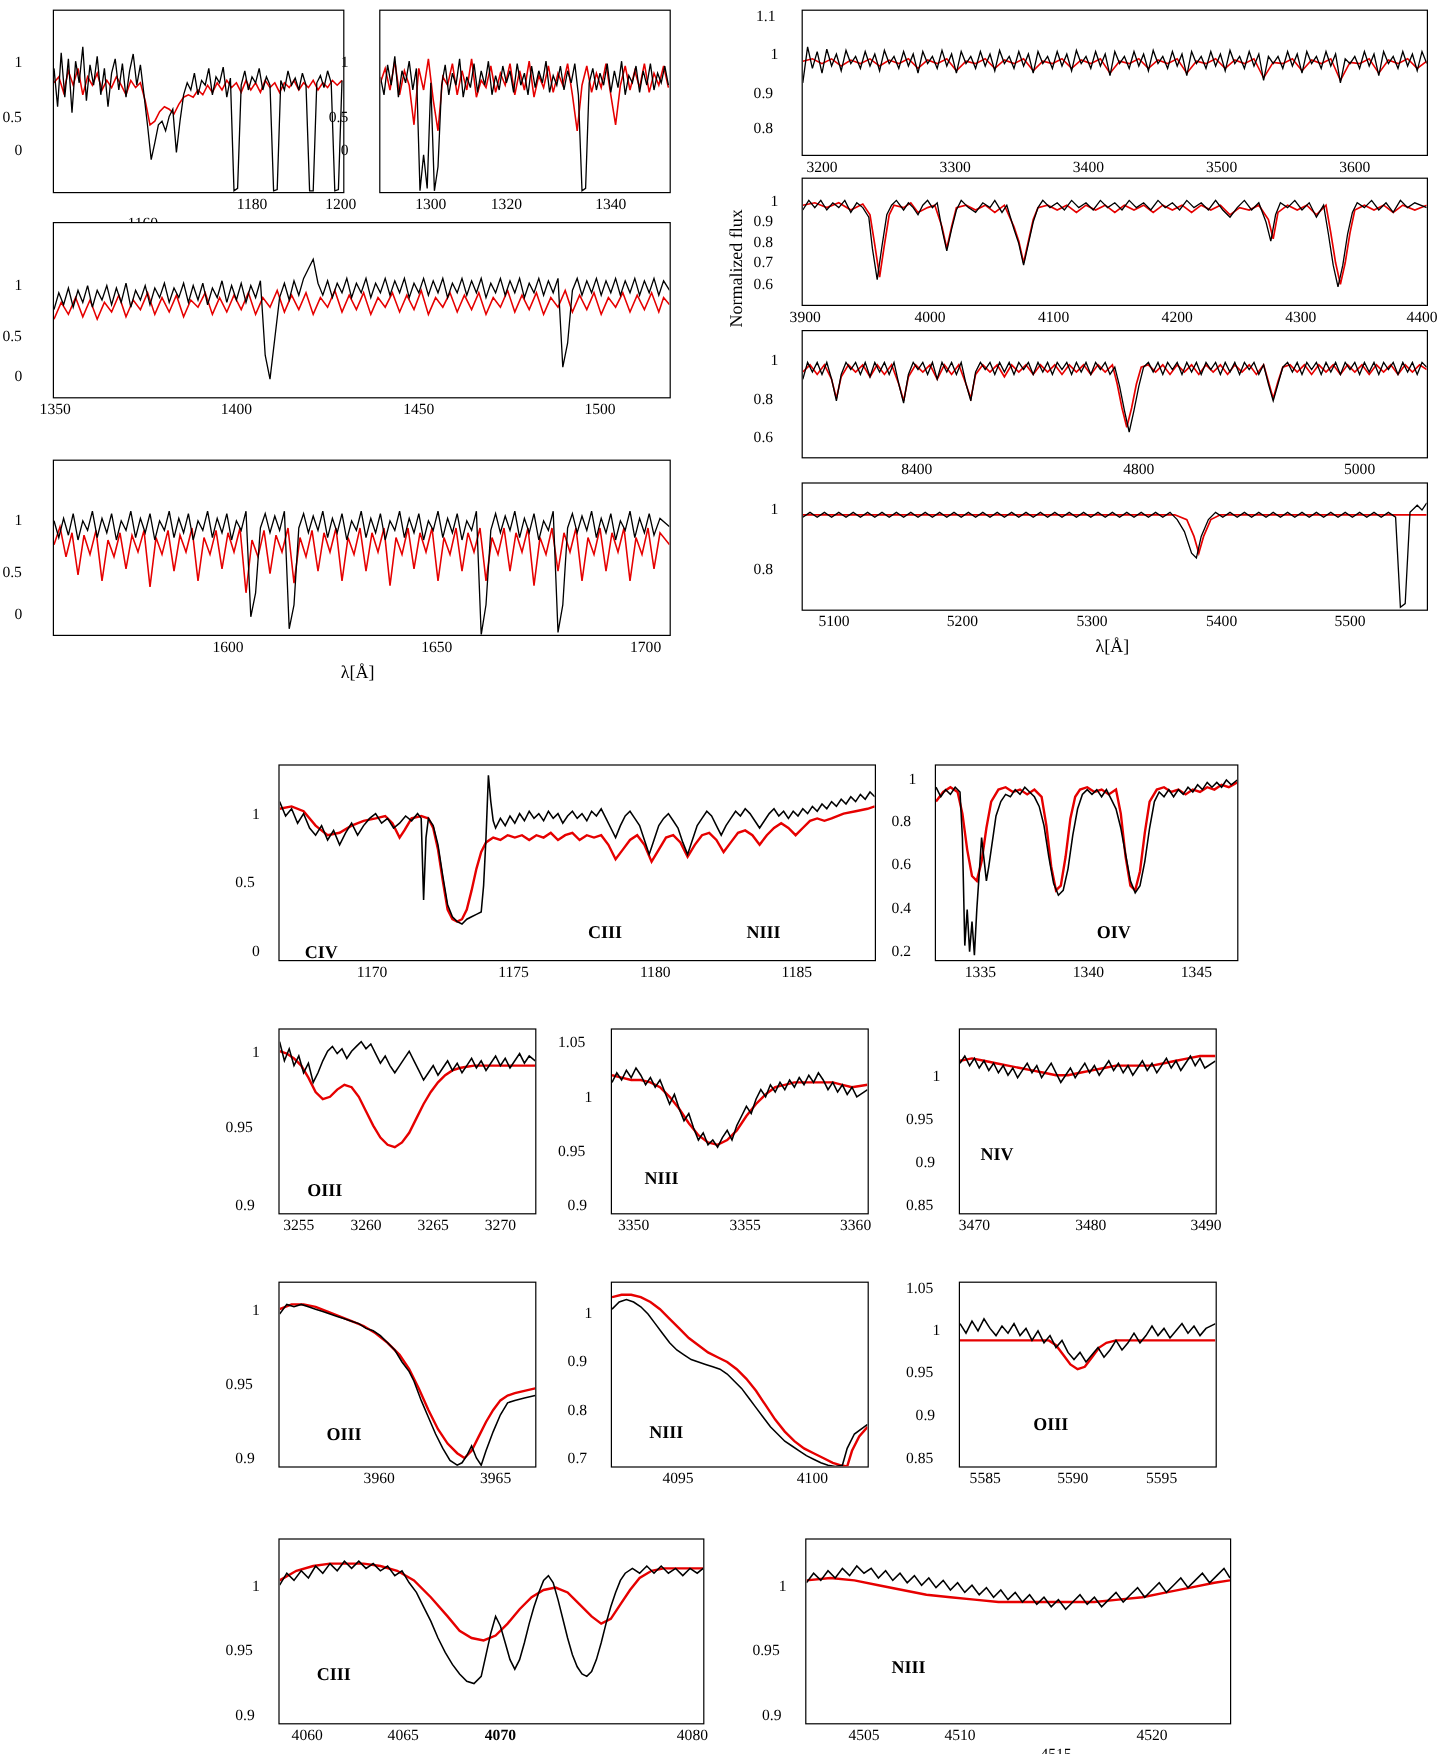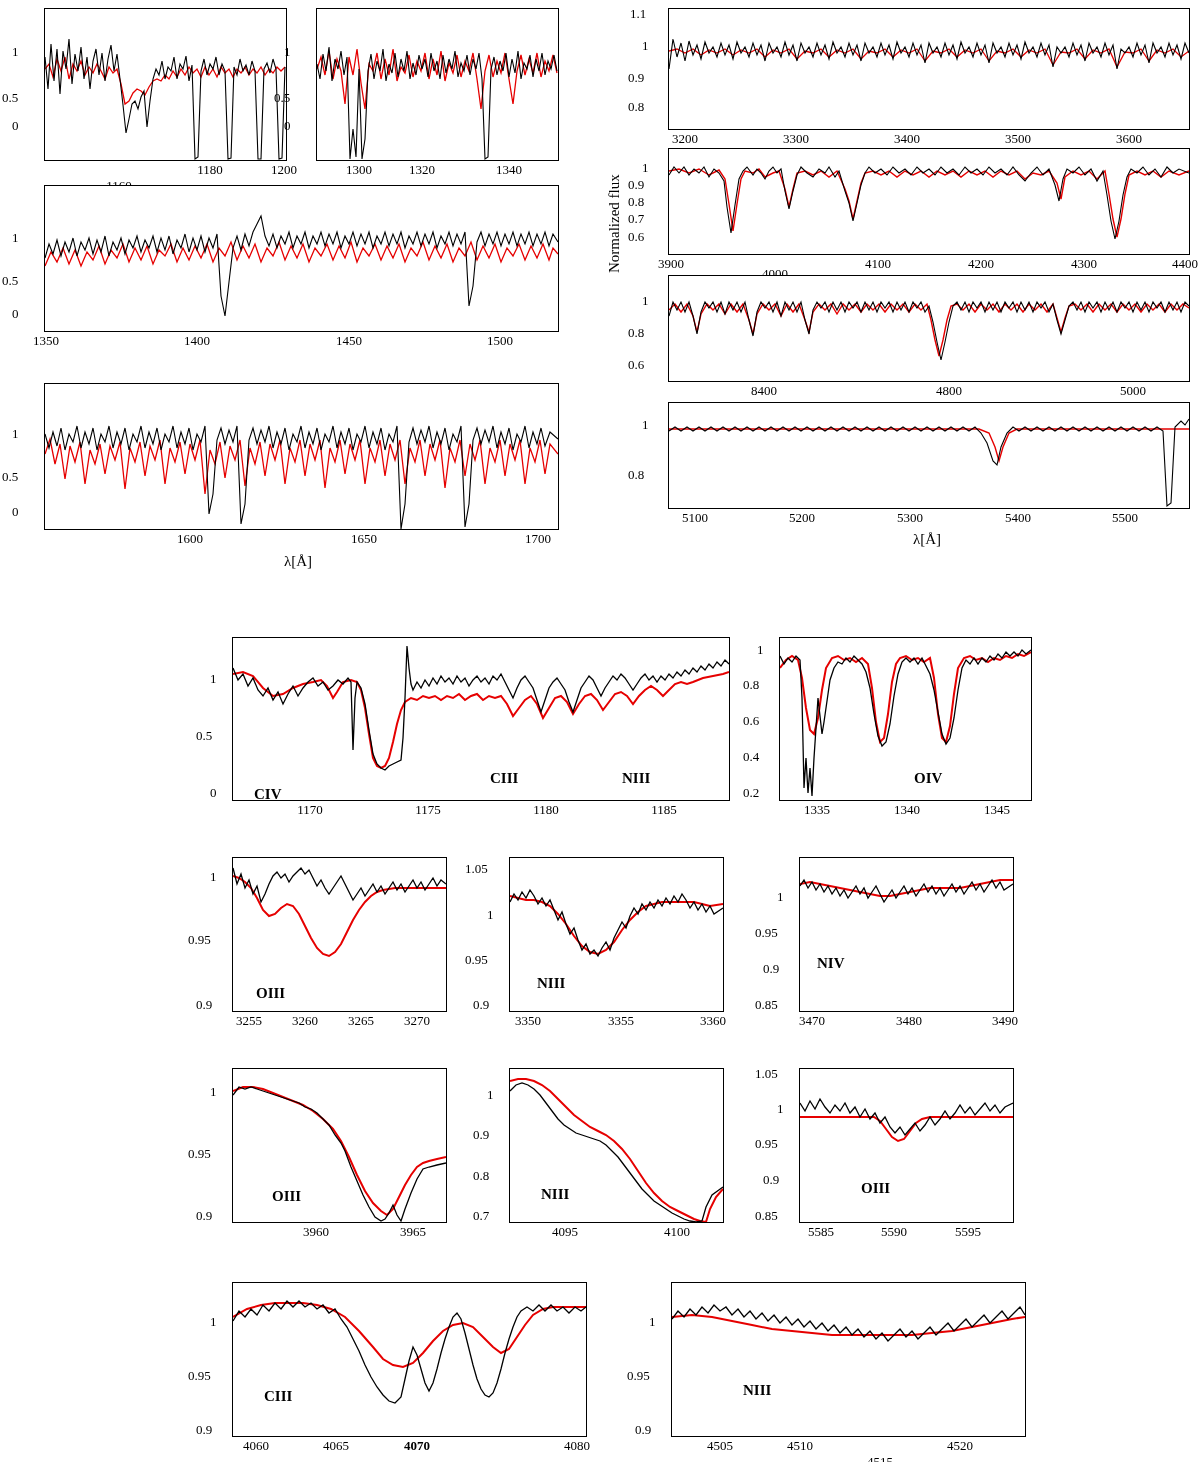--- a/index.html
+++ b/index.html
@@ -104,21 +104,21 @@
       <polyline fill="none" stroke="#e60000" stroke-width="1.4" points="0,22 10,20 20,24 30,20 40,26 50,21 56,30 60,55 64,82 68,55 72,30 76,22 84,24 90,20 96,28 104,24 110,22 116,40 120,58 124,40 128,24 136,22 144,26 152,22 160,28 168,22 176,40 180,52 184,70 188,52 192,34 196,24 204,22 212,26 220,22 228,28 236,22 244,26 252,22 260,28 268,22 276,26 284,22 292,28 300,22 308,26 316,22 324,28 332,22 340,26 348,22 356,30 364,24 372,26 380,22 388,34 392,50 396,28 404,22 412,26 420,22 428,30 436,22 440,45 444,70 448,88 452,70 456,45 460,26 468,22 476,26 484,22 492,28 500,22 510,26 520,22"></polyline>
       <polyline fill="none" stroke="#000000" stroke-width="1.1" points="0,26 5,18 10,24 15,18 20,26 25,20 30,24 35,18 40,28 45,20 50,24 55,32 58,58 62,84 66,56 70,30 74,22 78,18 84,26 88,20 92,24 96,30 100,22 104,18 108,24 112,20 116,42 120,60 124,42 128,26 132,18 138,24 144,28 150,20 156,24 160,18 166,28 170,22 176,42 180,54 184,72 188,54 192,36 196,24 200,18 206,24 212,20 218,26 224,18 230,24 236,20 242,26 248,18 254,24 260,20 266,26 272,18 278,24 284,20 290,26 296,18 302,24 308,20 314,26 320,18 326,24 332,20 338,26 344,18 350,26 356,32 362,24 368,18 374,26 380,20 386,36 390,52 394,30 398,20 404,24 410,18 416,26 422,20 428,32 434,22 438,46 442,72 446,90 450,72 454,46 458,28 462,20 468,24 474,18 480,26 486,20 492,28 498,18 504,24 510,20 520,24"></polyline>
     </svg>
   </div>
   <span class="tick-lab y" style="left:-26px;top:19px;">1</span>
   <span class="tick-lab y" style="left:-40px;top:36px;">0.9</span>
   <span class="tick-lab y" style="left:-40px;top:53px;">0.8</span>
   <span class="tick-lab y" style="left:-40px;top:70px;">0.7</span>
   <span class="tick-lab y" style="left:-40px;top:88px;">0.6</span>
   <span class="tick-lab x" style="left:3px;top:109px;">3900</span>
-  <span class="tick-lab x" style="left:107px;top:109px;margin-top:10px;">4000</span>
+  <span class="tick-lab x" style="left:107px;top:109px;">4000</span>
   <span class="tick-lab x" style="left:210px;top:109px;">4100</span>
   <span class="tick-lab x" style="left:313px;top:109px;">4200</span>
   <span class="tick-lab x" style="left:416px;top:109px;">4300</span>
   <span class="tick-lab x" style="left:517px;top:109px;">4400</span>
   <span class="ylabel-rot" style="left:-62px;top:125px;">Normalized flux</span>
 </div>
 
 <div class="panel" style="left:668px;top:275px;width:522px;height:107px;">
   <div class="frame">
     <svg width="520" height="105" viewBox="0 0 520 105">

